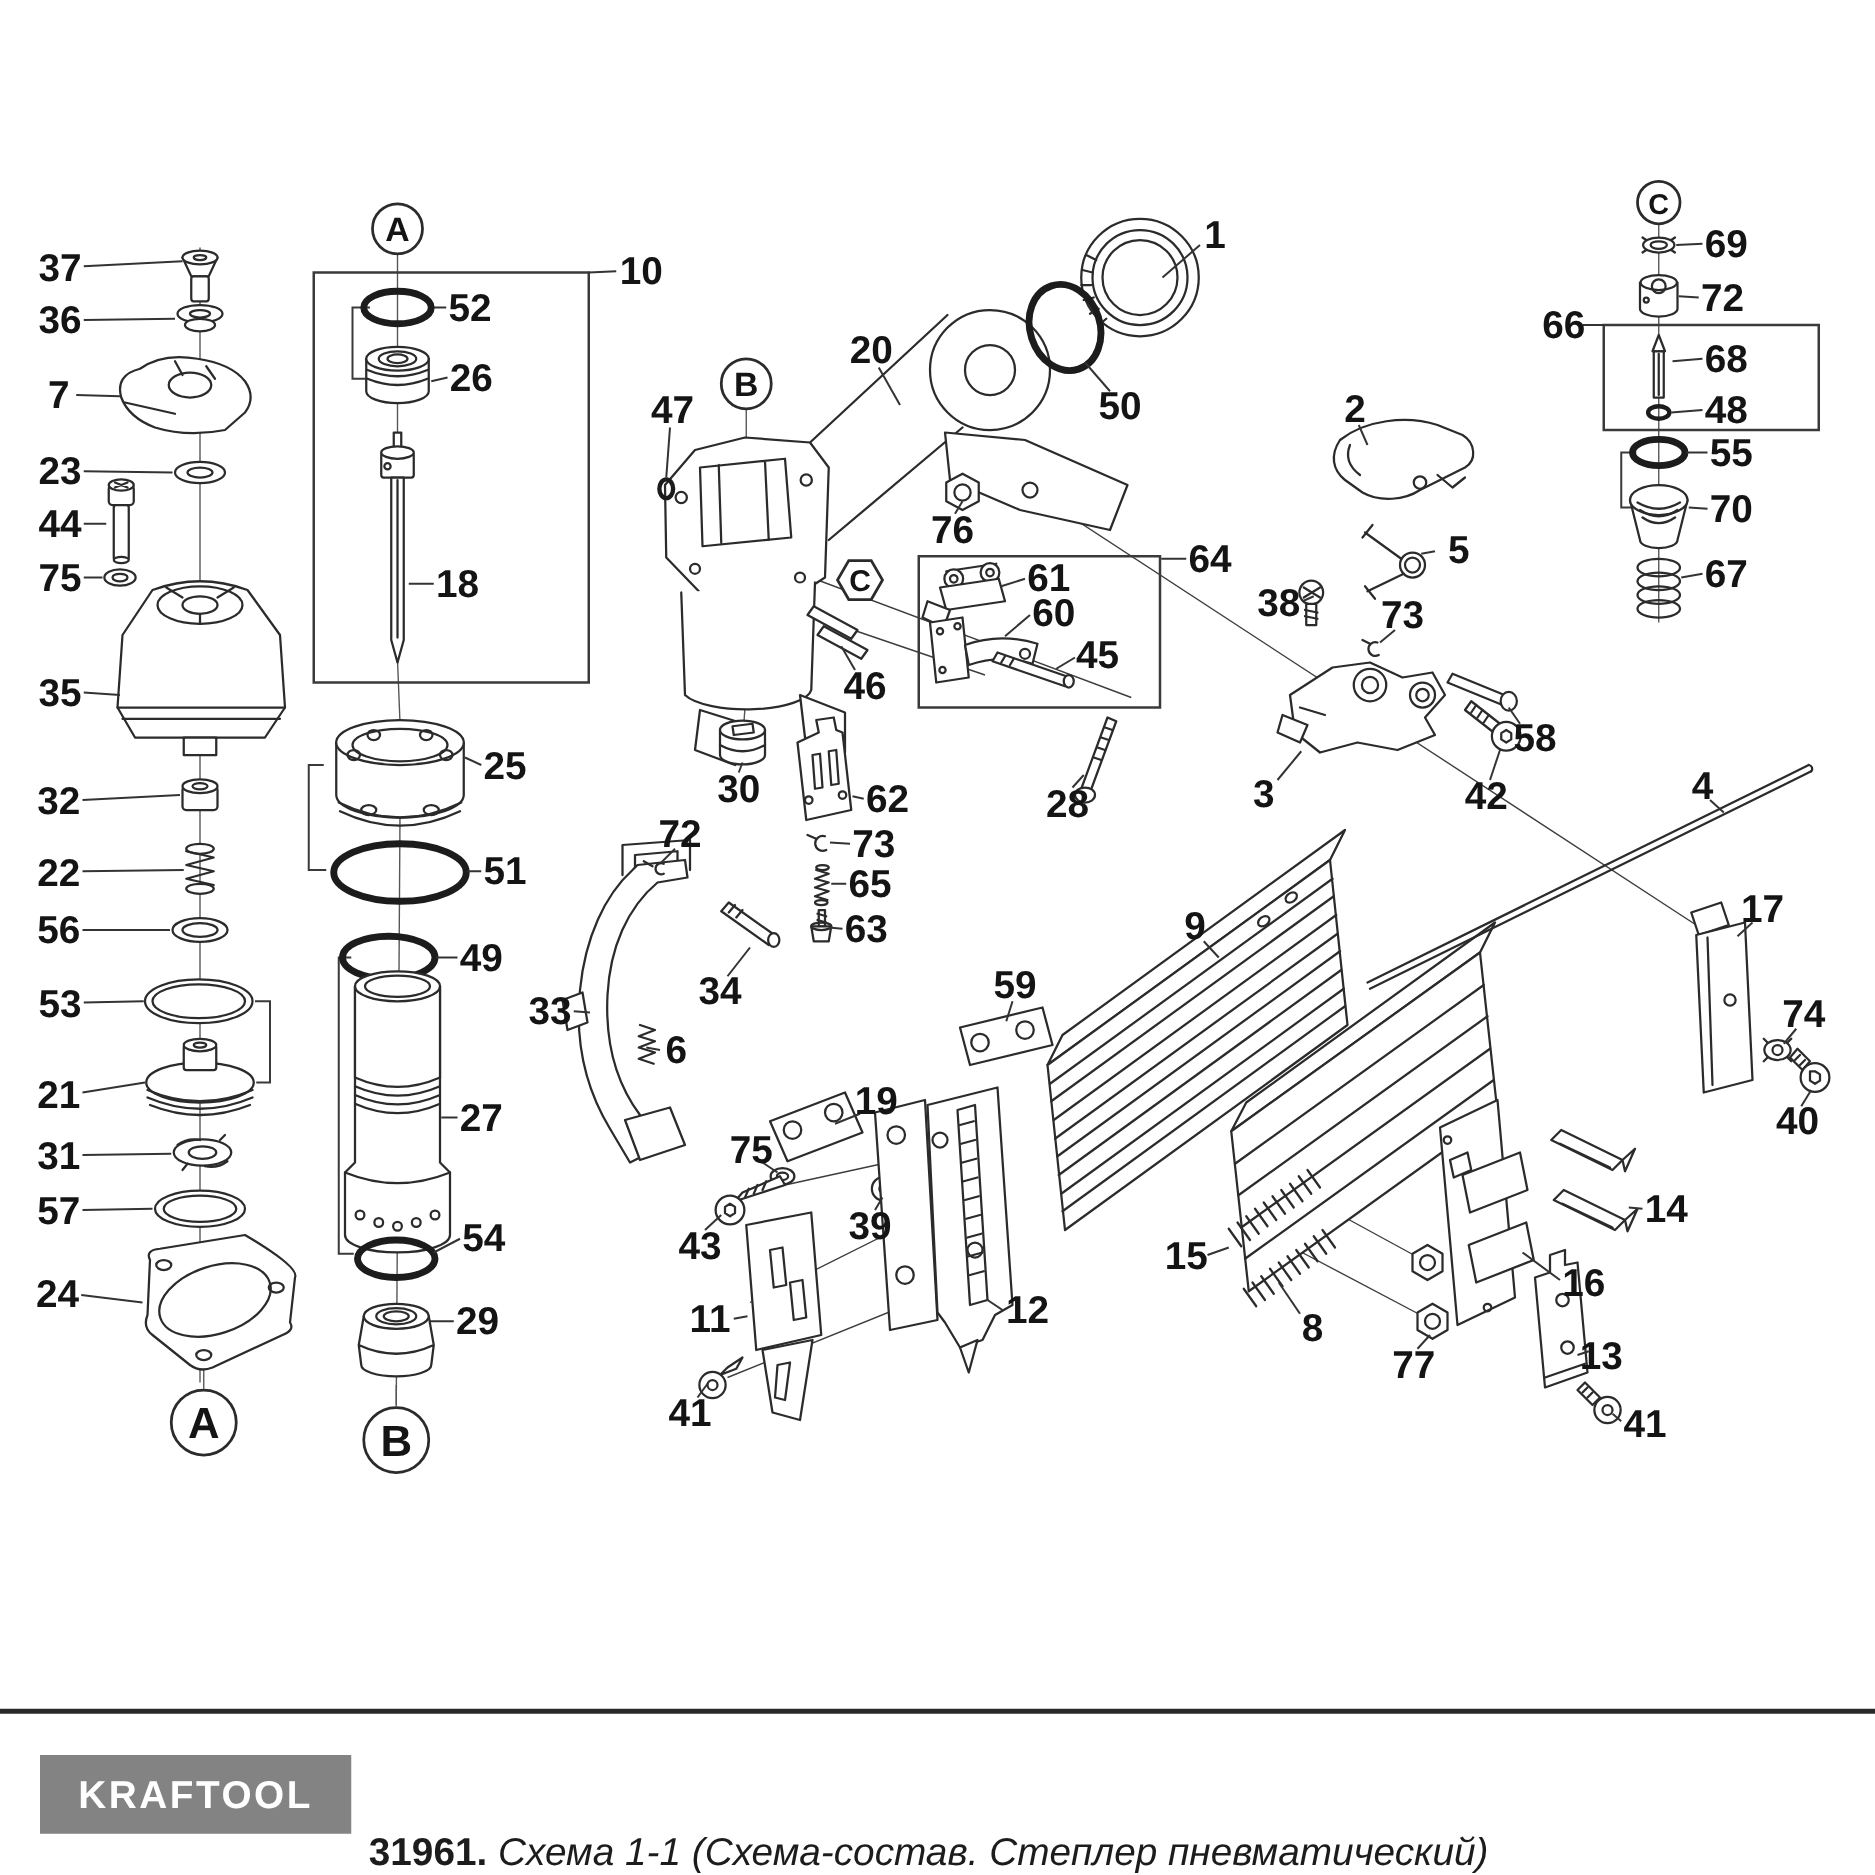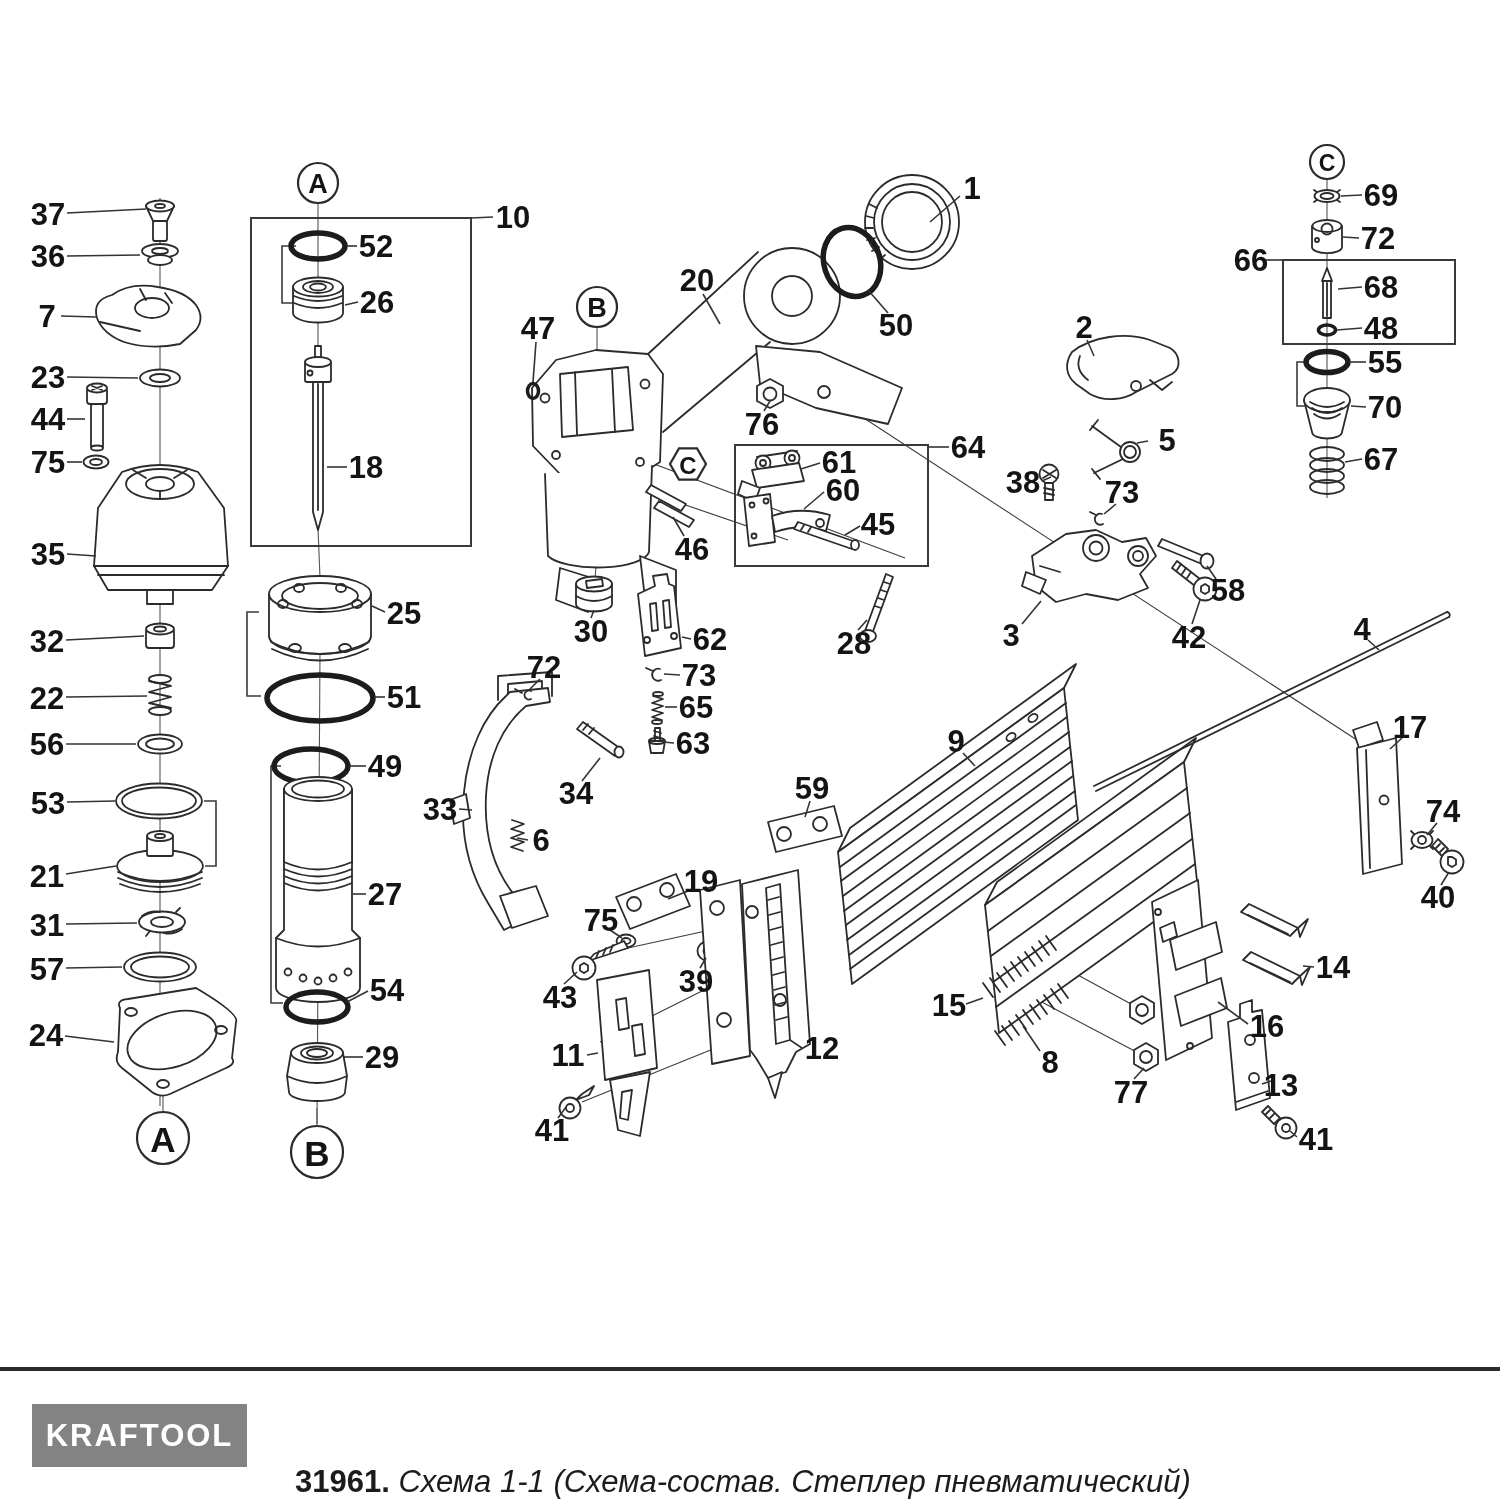--- a/index.html
+++ b/index.html
@@ -15,21 +15,21 @@
   .p{fill:#fff;stroke:var(--line);stroke-width:1.8;stroke-linejoin:round;stroke-linecap:round;}
   .pn{fill:none;stroke:var(--line);stroke-width:1.8;stroke-linejoin:round;stroke-linecap:round;}
   .thin{fill:none;stroke:#3d3d3d;stroke-width:1.1;}
   .axis{fill:none;stroke:#555;stroke-width:1.1;}
   .oring{fill:none;stroke:#1c1c1c;stroke-width:5.5;}
   .oring-sm{fill:none;stroke:#1c1c1c;stroke-width:3.5;}
   .leader{stroke:#333;stroke-width:1.6;fill:none;}
   .dbox{fill:none;stroke:#3a3a3a;stroke-width:2;}
   .bracket{fill:none;stroke:#3a3a3a;stroke-width:1.6;}
   .footer-rule{position:absolute;left:0;width:1500px;top:1367px;height:4px;background:var(--rule);}
-  .logo{position:absolute;left:32px;top:1404px;width:215px;height:63px;background:var(--logo-bg);
+  .logo{position:absolute;left:32px;top:1404px;width:249px;height:63px;background:var(--logo-bg);
         display:flex;align-items:center;justify-content:center;}
   .logo span{color:var(--logo-fg);font-weight:700;font-size:31px;letter-spacing:2px;
              font-family:"Liberation Sans", sans-serif;}
   .title{position:absolute;left:295px;top:1462px;height:40px;display:flex;align-items:center;
          color:var(--footer-text);font-size:31px;white-space:pre;}
   .title .num{font-weight:700;}
   .title .rest{font-weight:400;font-style:italic;}
 </style>
 </head>
 <body>

